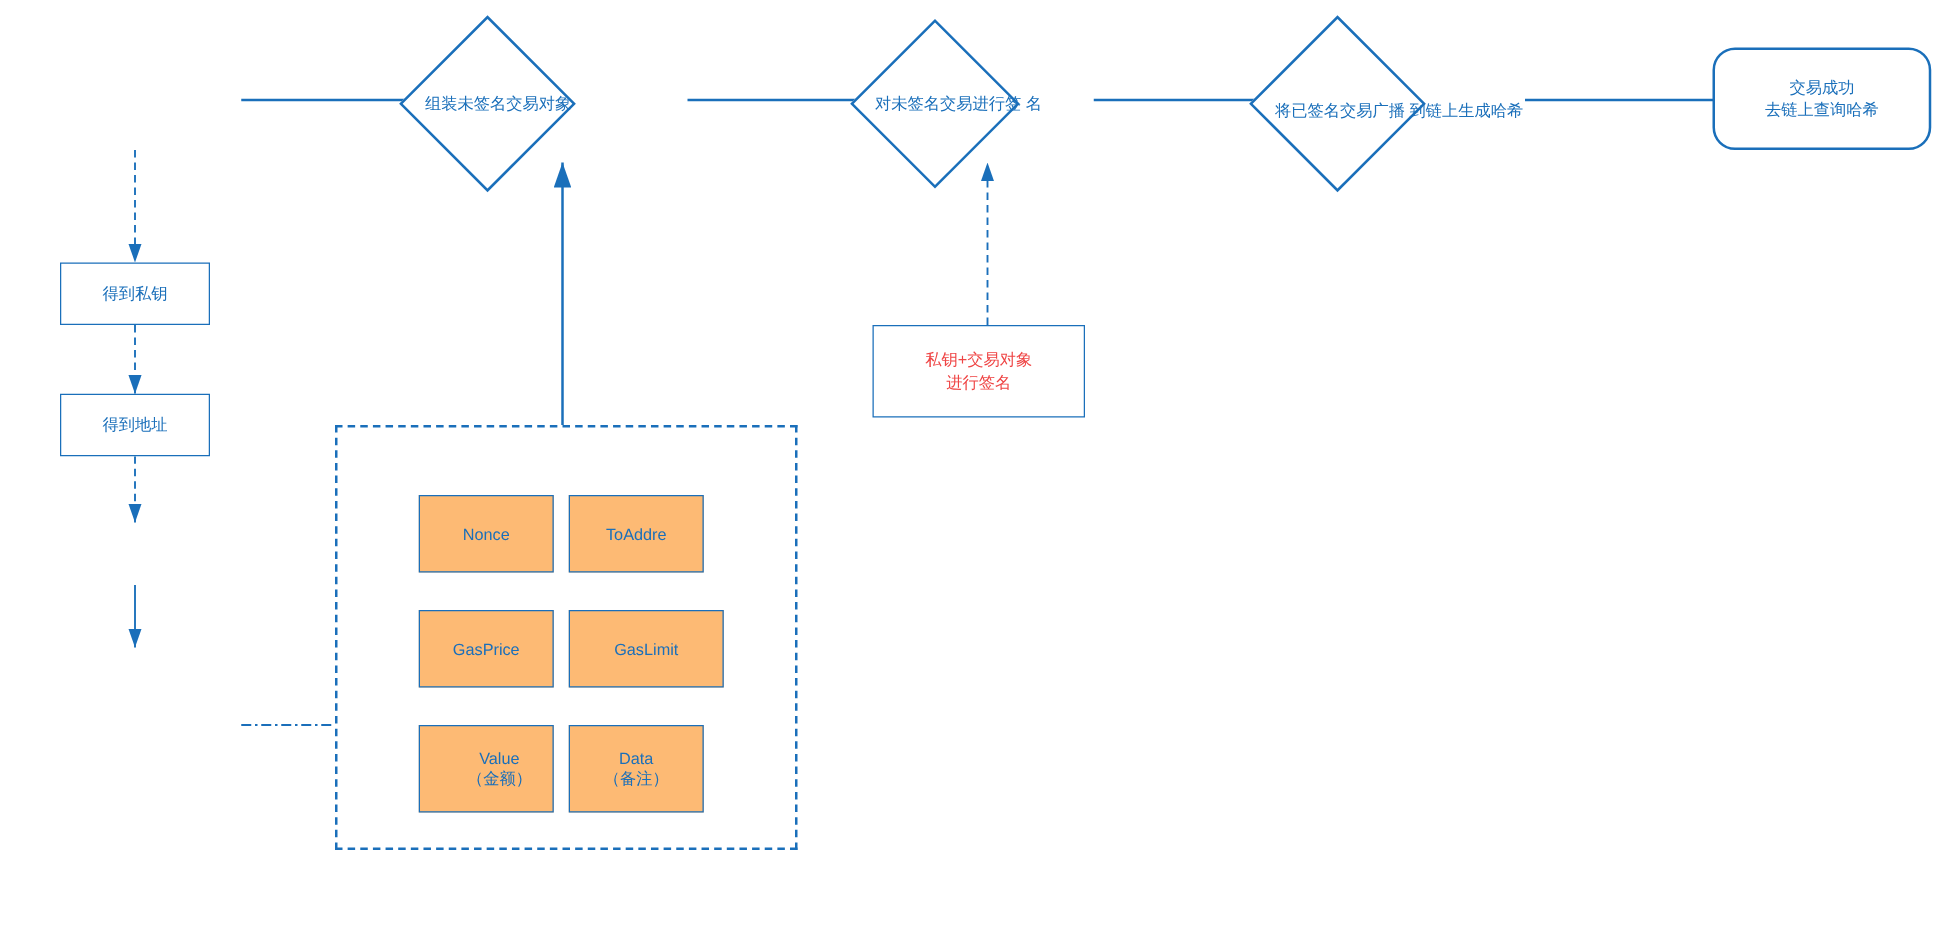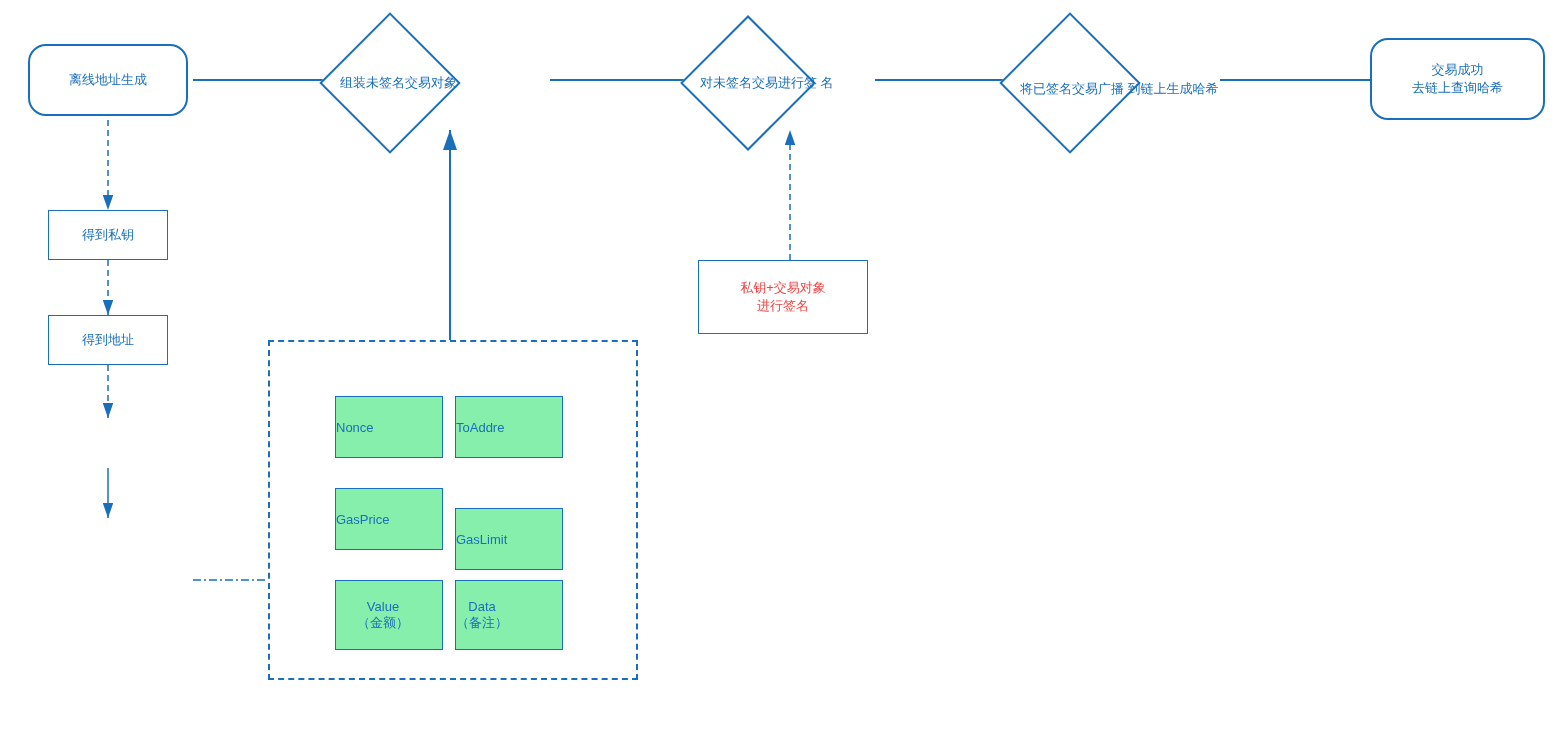--- a/index.html
+++ b/index.html
@@ -62,24 +62,24 @@
       pointer-events: none;
     }
     .dashed-box {
       position: absolute;
       border: 2px dashed #1a6fba;
       background: #fff;
     }
     .field-box {
       position: absolute;
       border: 1.5px solid #1a6fba;
-      background: #86efac;
-      display: flex;
-      align-items: center;
-      justify-content: flex-start;
+      background: #fdba74;
+      display: flex;
+      align-items: center;
+      justify-content: center;
       text-align: center;
       color: #1a6fba;
       font-size: 13px;
     }
     .sign-box {
       position: absolute;
       border: 1.5px solid #1a6fba;
       background: #fff;
       display: flex;
       align-items: center;
@@ -122,23 +122,20 @@
 
     <line x1="550" y1="80" x2="730" y2="80" stroke="#1a6fba" stroke-width="2" marker-end="url(#arrowhead)"></line>
 
     <line x1="790" y1="280" x2="790" y2="130" stroke="#1a6fba" stroke-width="1.5" stroke-dasharray="6,4" marker-end="url(#arrowhead)"></line>
 
     <line x1="875" y1="80" x2="1050" y2="80" stroke="#1a6fba" stroke-width="2" marker-end="url(#arrowhead)"></line>
 
     <line x1="1220" y1="80" x2="1390" y2="80" stroke="#1a6fba" stroke-width="2" marker-end="url(#arrowhead)"></line>
   </svg>
 
-  <div class="node node-rounded" style="left:28px; top:44px; width:160px; height:72px;">
-    <span>离线地址生成</span>
-  </div>
 
   <div class="node node-rect" style="left:48px; top:210px; width:120px; height:50px;">
     <span>得到私钥</span>
   </div>
 
   <div class="node node-rect" style="left:48px; top:315px; width:120px; height:50px;">
     <span>得到地址</span>
   </div>
 
 
@@ -179,21 +176,21 @@
   </div>
 
   <div class="field-box" style="left:455px; top:396px; width:108px; height:62px;">
     <span>ToAddre</span>
   </div>
 
   <div class="field-box" style="left:335px; top:488px; width:108px; height:62px;">
     <span>GasPrice</span>
   </div>
 
-  <div class="field-box" style="left:455px; top:508px; width:108px; height:62px;">
+  <div class="field-box" style="left:455px; top:488px; width:124px; height:62px;">
     <span>GasLimit</span>
   </div>
 
   <div class="field-box" style="left:335px; top:580px; width:108px; height:70px;padding-left:21px;">
     <span style="white-space:pre-line;">Value
 （金额）</span>
   </div>
 
   <div class="field-box" style="left:455px; top:580px; width:108px; height:70px;">
     <span style="white-space:pre-line;">Data

